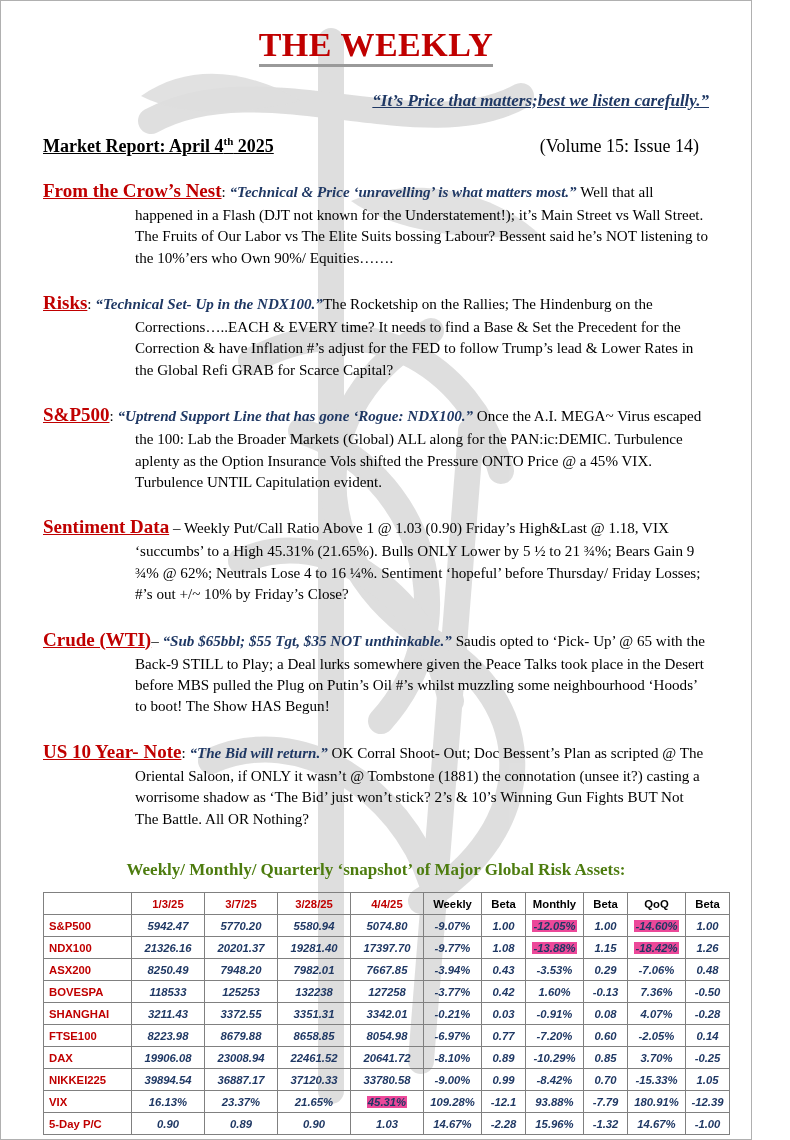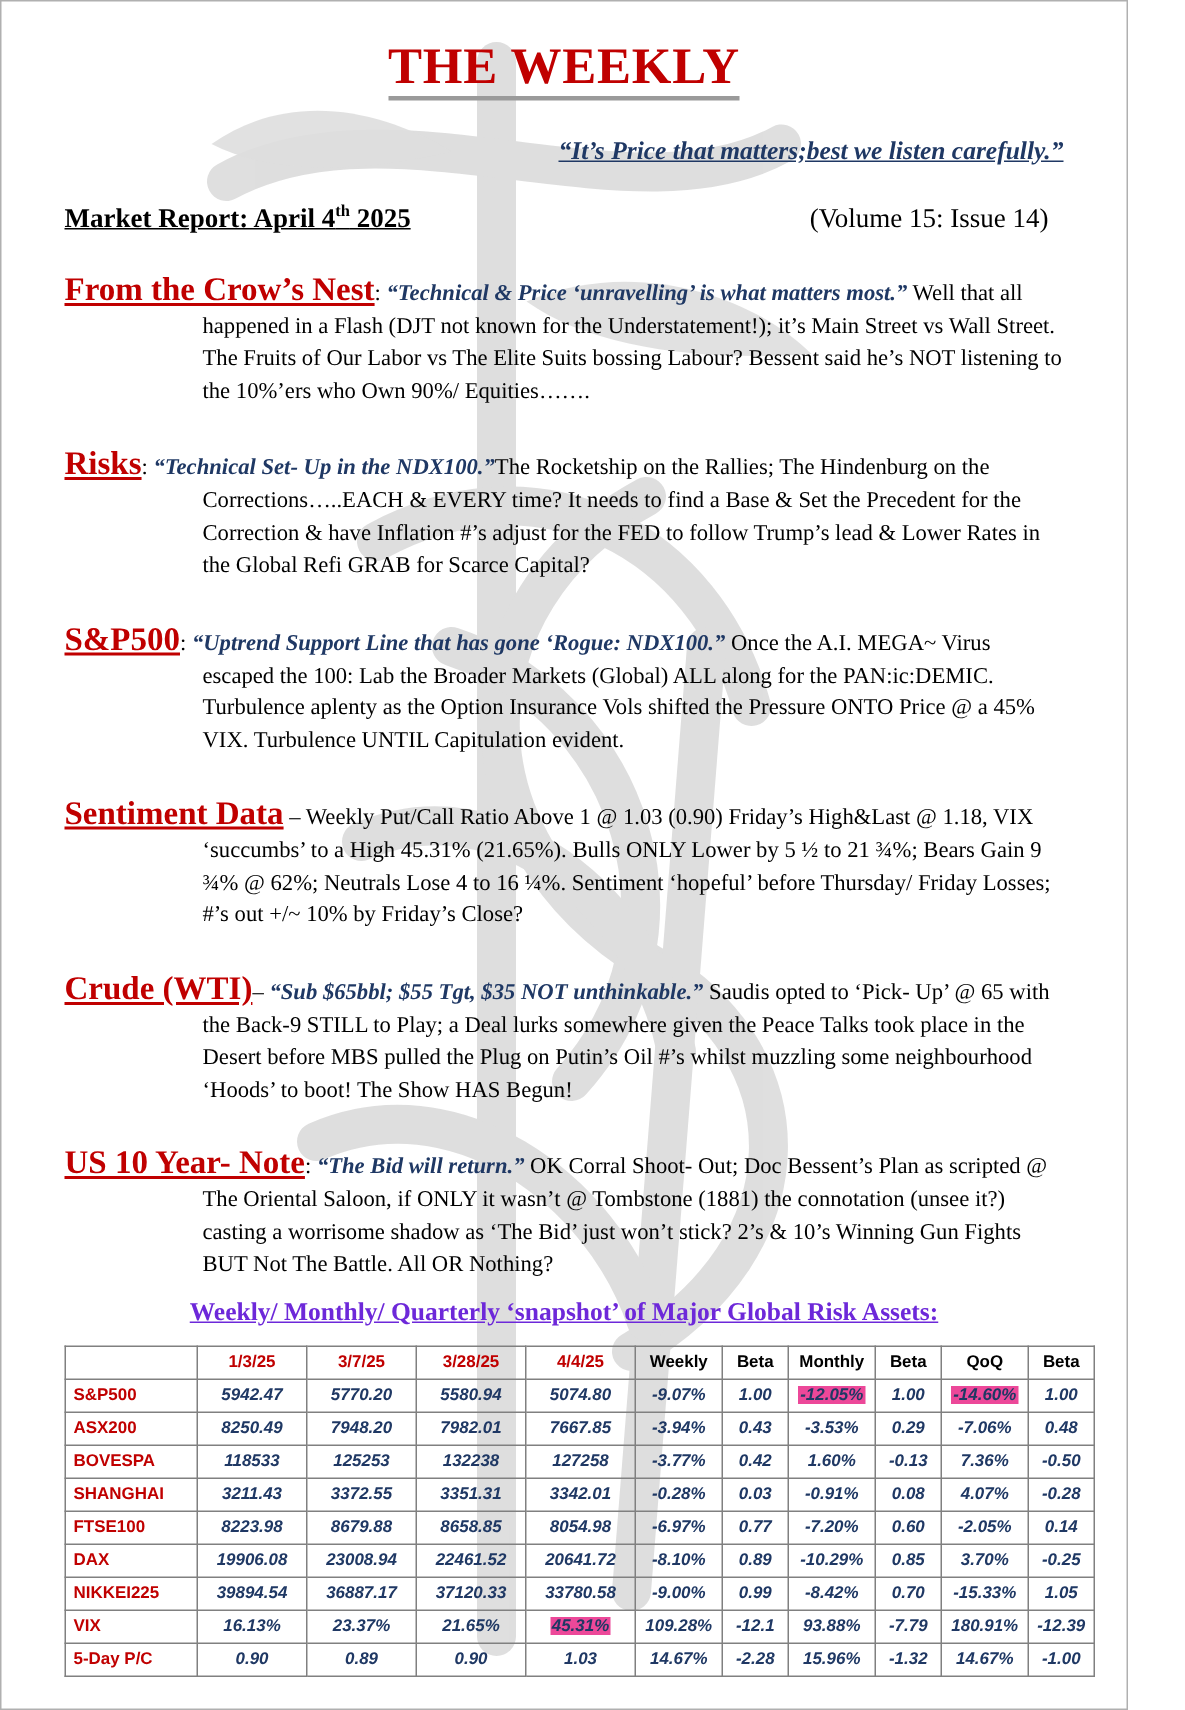--- a/index.html
+++ b/index.html
@@ -96,36 +96,35 @@
     text-indent: 0;
     padding-left: 92px;
   }
   .section p.first {
     text-indent: -92px;
   }
   .sec-head {
     color: #C00000;
     font-weight: bold;
     text-decoration: underline;
-    font-size: 22px;
+    font-size: 19px;
     margin-top: 26px;
   }
   .sec-quote {
     color: #1F3864;
     font-style: italic;
     font-weight: bold;
   }
   
   .table-heading {
-    margin-top: 10px;
+    margin-top: 30px;
     text-align: center;
     font-size: 17px;
     font-weight: bold;
-    text-decoration: underline;
-    color: #6d28d9;
+    color: #4d7c0f;
   }
   table.snapshot {
     margin: 12px auto 0 auto;
     border-collapse: collapse;
     width: 645px;
     font-family: "Liberation Sans", sans-serif;
     table-layout: fixed;
   }
   table.snapshot td, table.snapshot th {
     border: 1px solid #808080;
@@ -241,20 +240,33 @@
             <td class="val">5580.94</td>
             <td class="val">5074.80</td>
             <td class="val">-9.07%</td>
             <td class="val">1.00</td>
             <td class="val"><span class="hl">-12.05%</span></td>
             <td class="val">1.00</td>
             <td class="val"><span class="hl">-14.60%</span></td>
             <td class="val">1.00</td>
           </tr>
           <tr>
+            <td class="lbl">NDX100</td>
+            <td class="val">21326.16</td>
+            <td class="val">20201.37</td>
+            <td class="val">19281.40</td>
+            <td class="val">17397.70</td>
+            <td class="val">-9.77%</td>
+            <td class="val">1.08</td>
+            <td class="val"><span class="hl">-13.88%</span></td>
+            <td class="val">1.15</td>
+            <td class="val"><span class="hl">-18.42%</span></td>
+            <td class="val">1.26</td>
+          </tr>
+          <tr>
             <td class="lbl">ASX200</td>
             <td class="val">8250.49</td>
             <td class="val">7948.20</td>
             <td class="val">7982.01</td>
             <td class="val">7667.85</td>
             <td class="val">-3.94%</td>
             <td class="val">0.43</td>
             <td class="val">-3.53%</td>
             <td class="val">0.29</td>
             <td class="val">-7.06%</td>
@@ -272,21 +284,21 @@
             <td class="val">-0.13</td>
             <td class="val">7.36%</td>
             <td class="val">-0.50</td>
           </tr>
           <tr>
             <td class="lbl">SHANGHAI</td>
             <td class="val">3211.43</td>
             <td class="val">3372.55</td>
             <td class="val">3351.31</td>
             <td class="val">3342.01</td>
-            <td class="val">-0.28%</td>
+            <td class="val">-0.21%</td>
             <td class="val">0.03</td>
             <td class="val">-0.91%</td>
             <td class="val">0.08</td>
             <td class="val">4.07%</td>
             <td class="val">-0.28</td>
           </tr>
           <tr>
             <td class="lbl">FTSE100</td>
             <td class="val">8223.98</td>
             <td class="val">8679.88</td>

